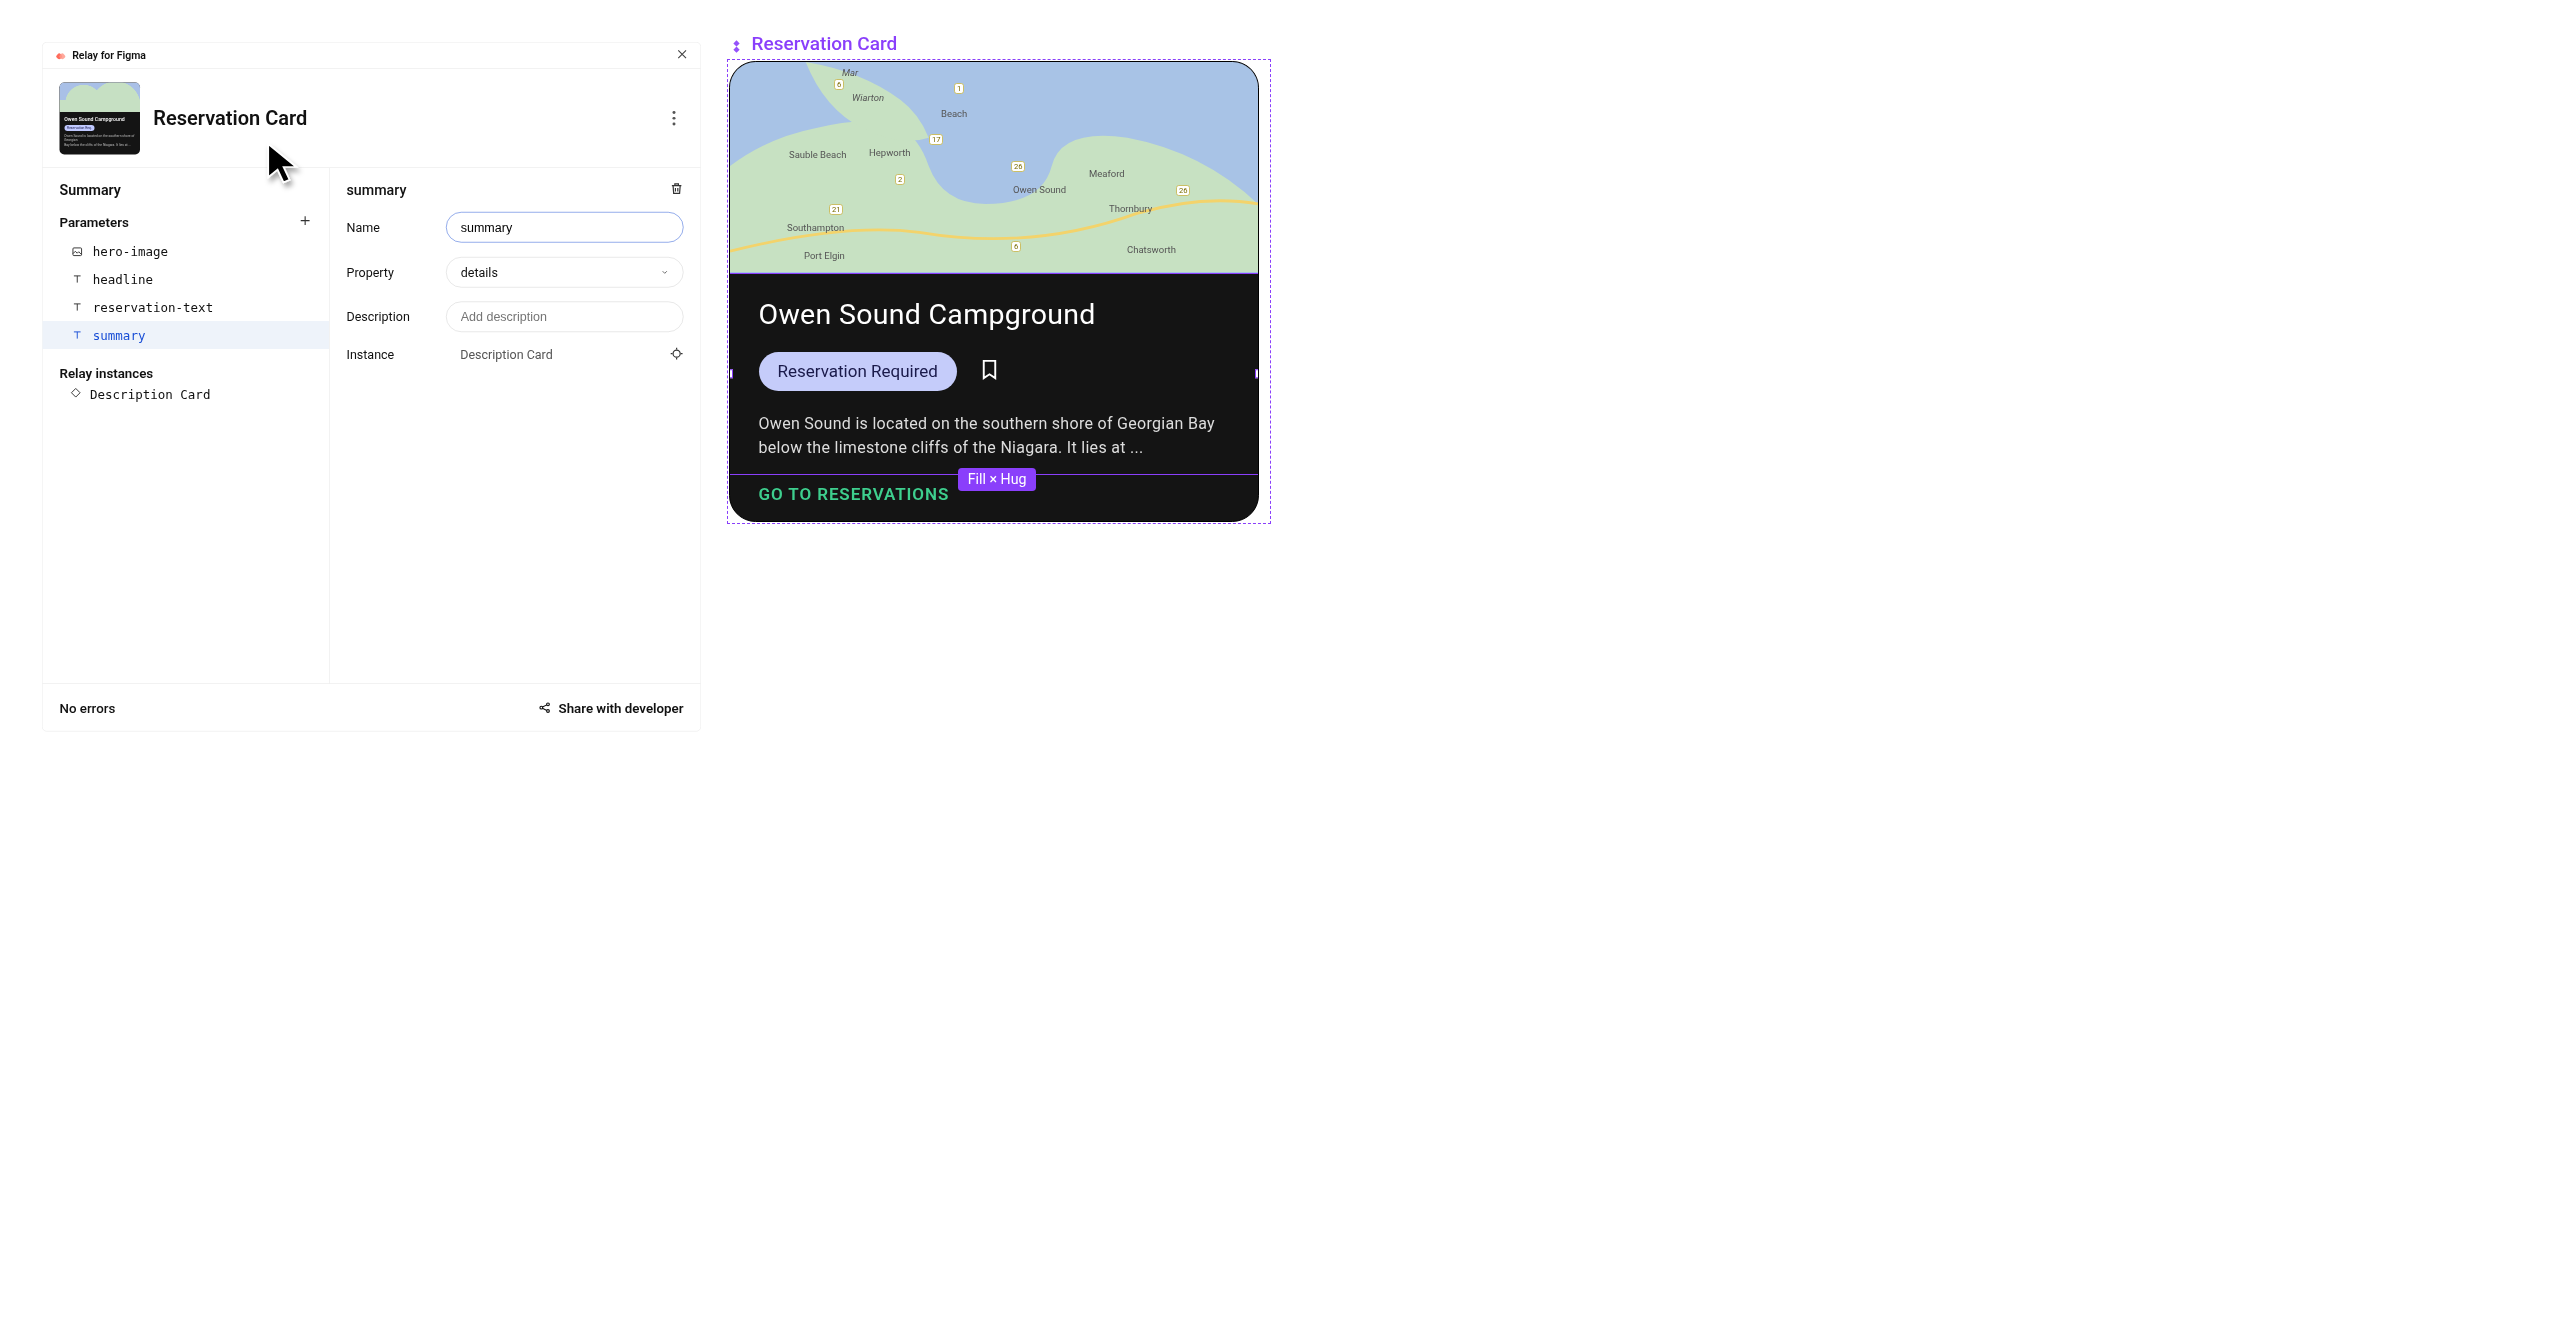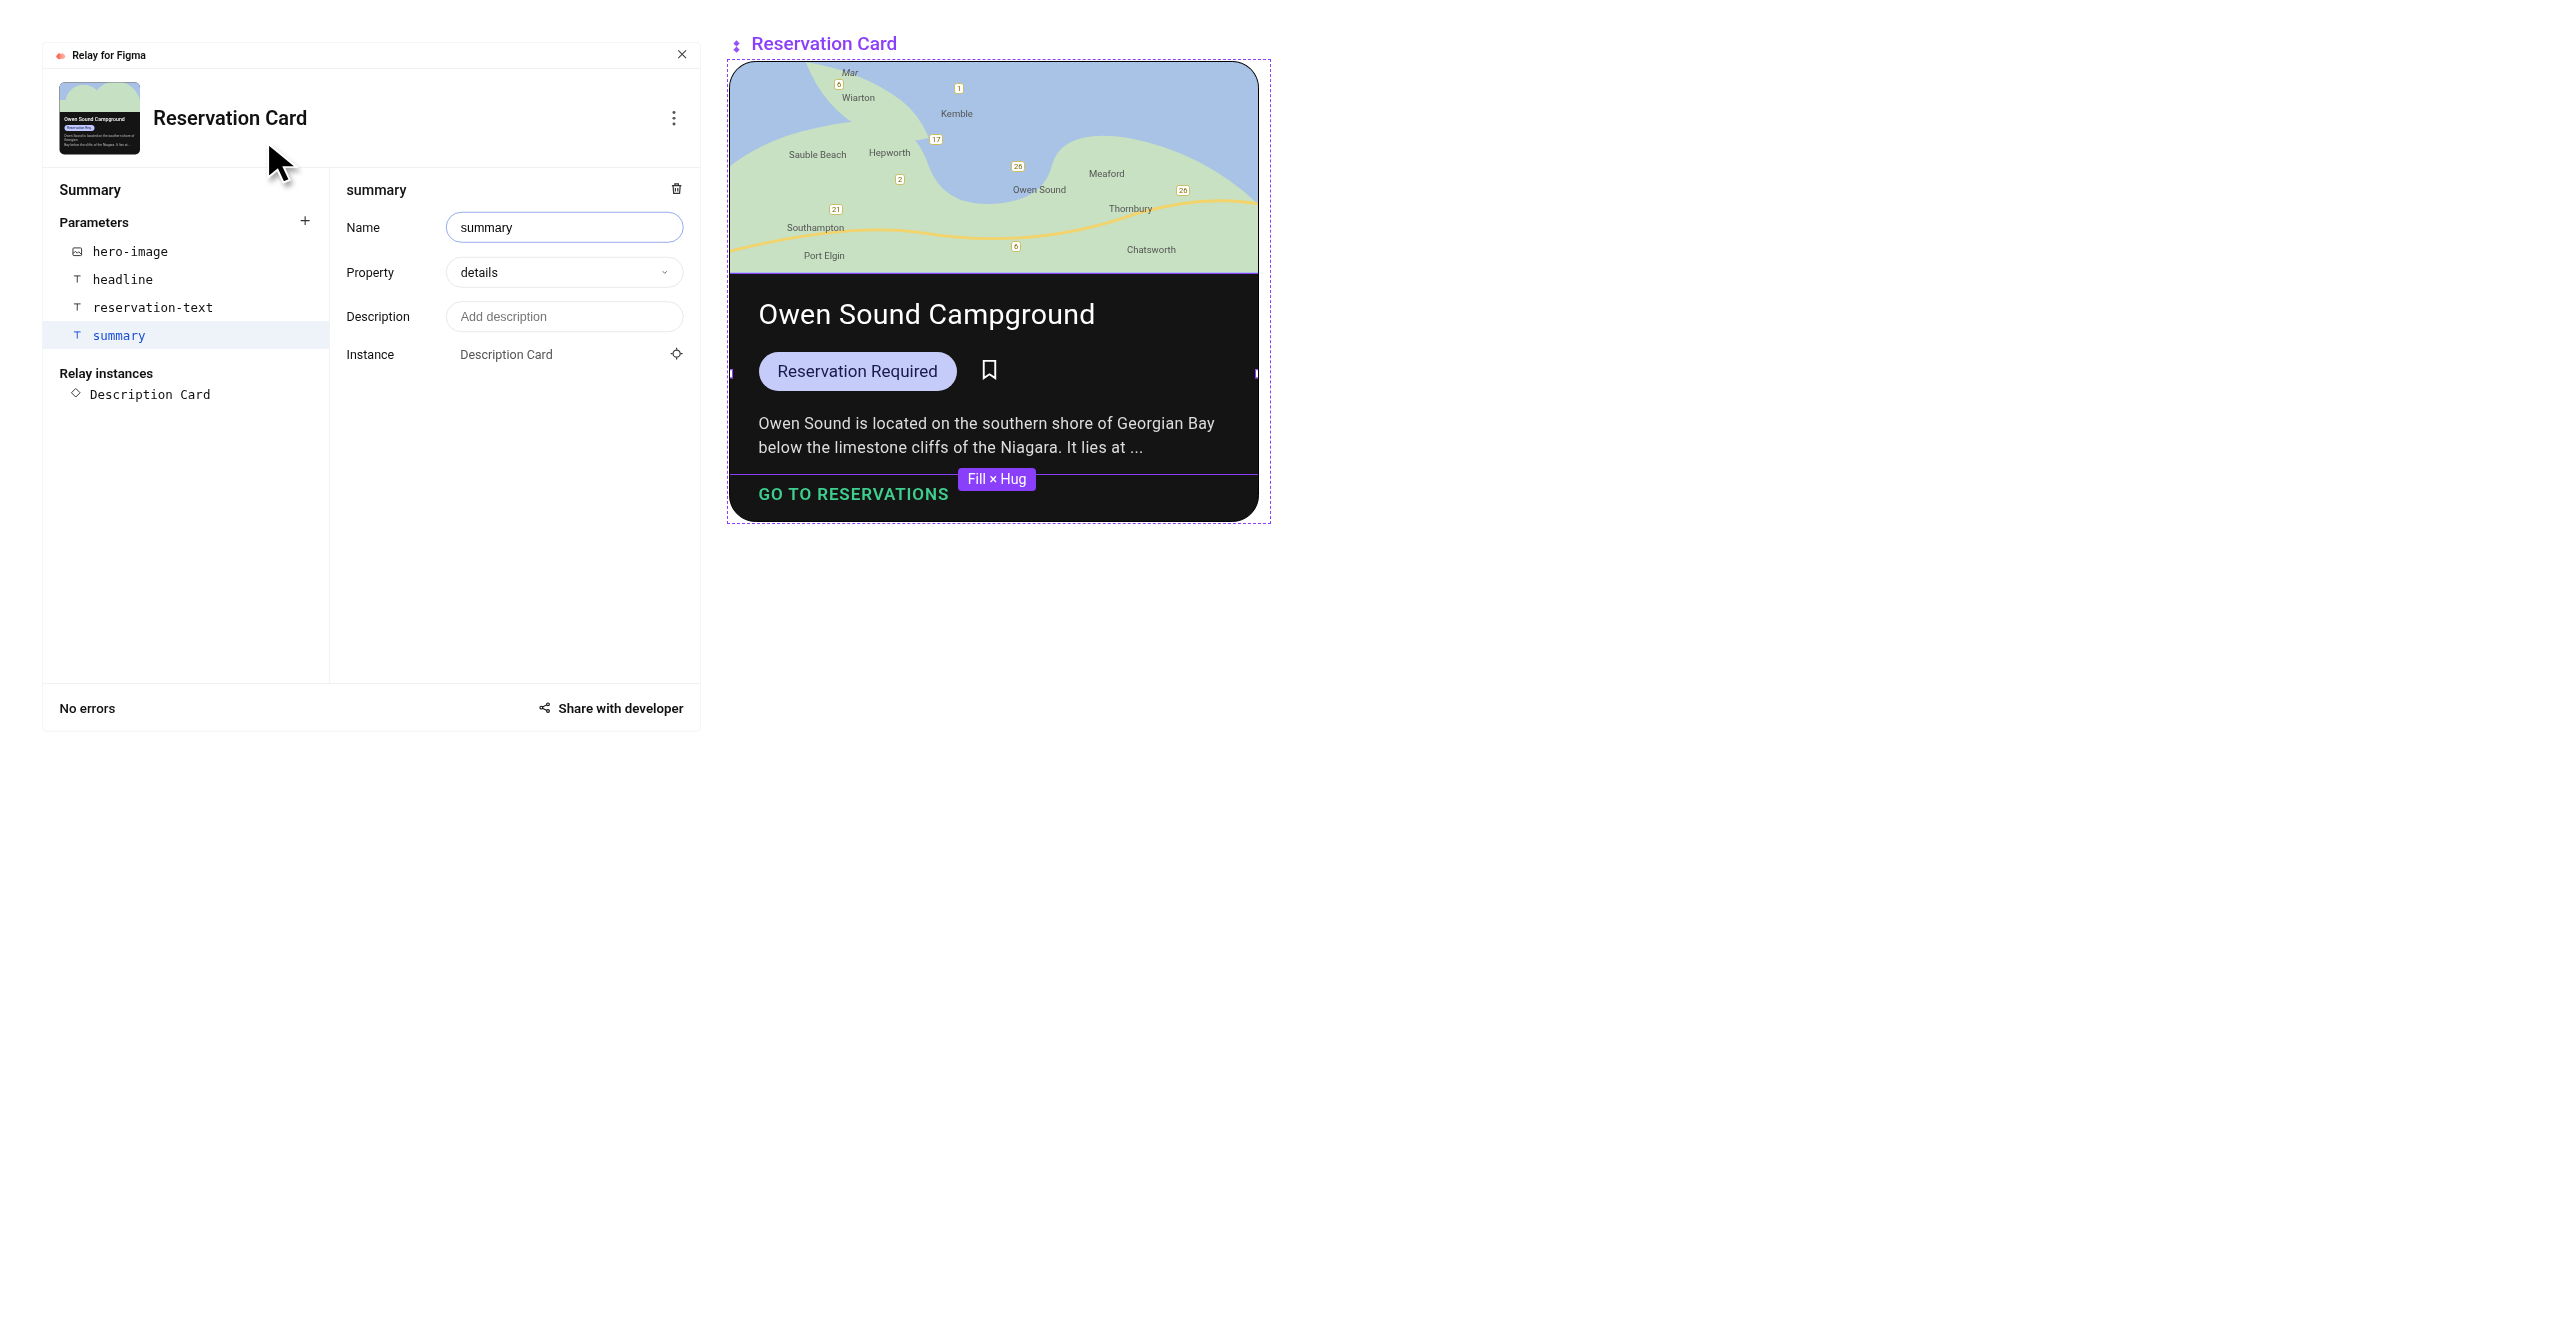--- a/index.html
+++ b/index.html
@@ -395,22 +395,22 @@
     <div class="card">
 
       <div class="map">
         <svg class="landmass" viewBox="0 0 558 222" preserveAspectRatio="none">
           <path fill="#c7e1c2" d="M0,222 L0,110 Q40,80 90,70 Q150,55 180,70 Q200,80 210,110 Q225,150 270,150 Q330,150 340,110 Q350,70 420,80 Q500,95 558,150 L558,222 Z"></path>
           <path fill="#c7e1c2" d="M80,0 Q140,10 180,40 Q200,55 210,80 Q180,90 140,70 Q100,50 80,0 Z"></path>
           <path fill="none" stroke="#f3d36b" stroke-width="3" d="M0,200 Q120,170 200,180 Q320,200 430,160 Q500,140 558,150"></path>
         </svg>
         <div id="map-labels">
             <span class="map-label" style="left: 112px; top: 5.7px; font-style: italic;">Mar</span>
-            <span class="map-label" style="left: 112px; top: 30px;">Wiarton</span>
-            <span class="map-label" style="left: 211px; top: 46px;">Kemble</span>
+            <span class="map-label" style="left: 122px; top: 30px; font-style: italic;">Wiarton</span>
+            <span class="map-label" style="left: 211px; top: 46px;">Beach</span>
             <span class="map-label" style="left: 59px; top: 87px;">Sauble Beach</span>
             <span class="map-label" style="left: 139px; top: 85px;">Hepworth</span>
             <span class="map-label" style="left: 283px; top: 122px; text-align: center;">Owen Sound</span>
             <span class="map-label" style="left: 359px; top: 106px;">Meaford</span>
             <span class="map-label" style="left: 379px; top: 141px;">Thornbury</span>
             <span class="map-label" style="left: 57px; top: 160px;">Southampton</span>
             <span class="map-label" style="left: 74px; top: 188px;">Port Elgin</span>
             <span class="map-label" style="left: 397px; top: 182px;">Chatsworth</span>
             <span class="map-road" style="left: 104px; top: 17px;">6</span>
             <span class="map-road" style="left: 224px; top: 21px;">1</span>

